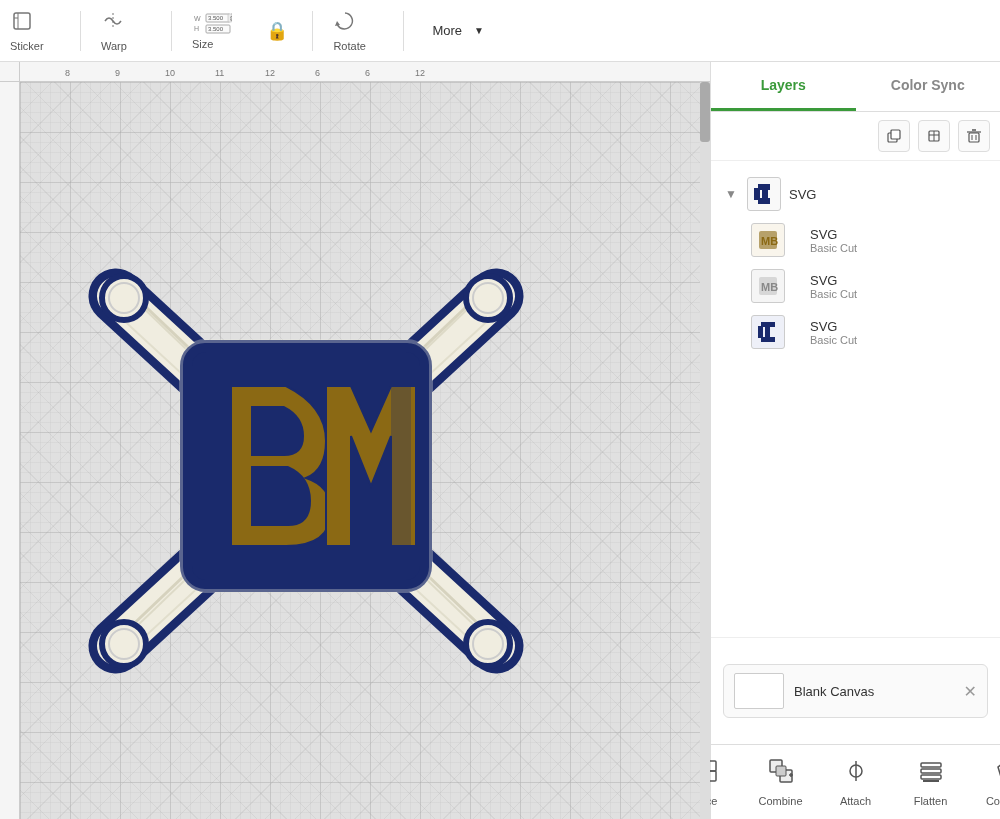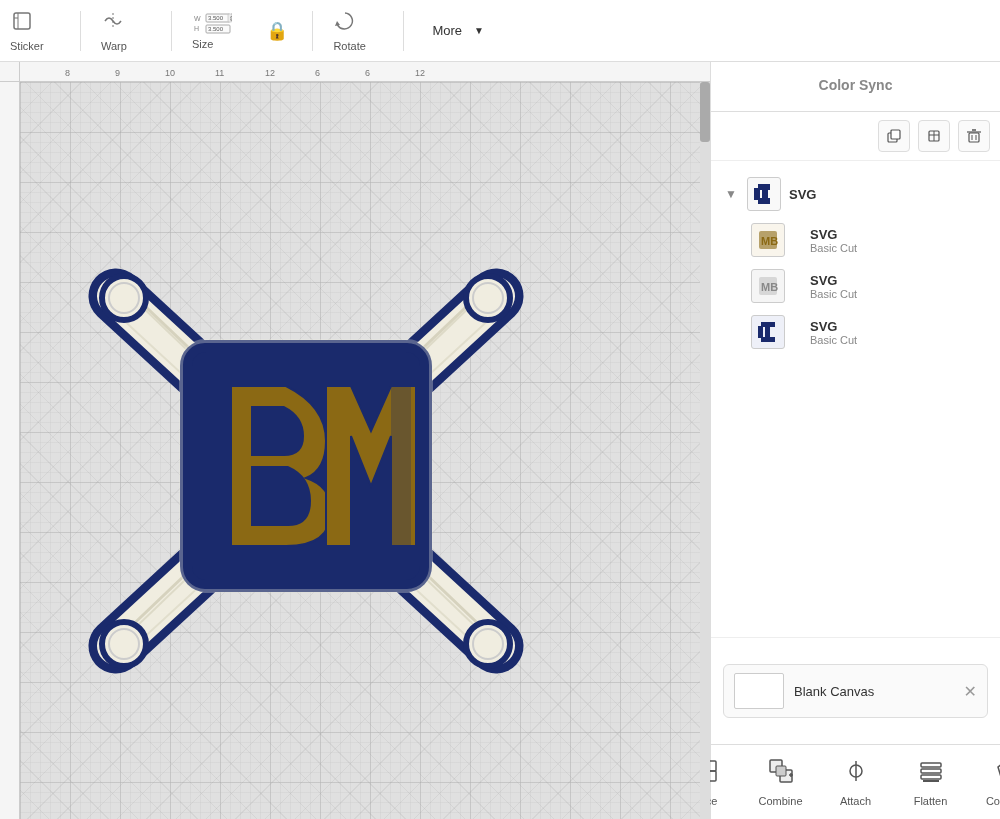--- a/index.html
+++ b/index.html
@@ -266,21 +266,21 @@
       justify-content: center;
       flex-shrink: 0;
       overflow: hidden;
     }
 
     .layer-info {
       flex: 1;
     }
     .layer-name {
       font-size: 13px;
-      font-weight: 700;
+      font-weight: 400;
       color: #333;
     }
     .layer-type {
       font-size: 11px;
       color: #888;
     }
 
     
     .blank-canvas-area {
       padding: 26px 12px;
@@ -493,20 +493,23 @@
     </div>
 
     <div class="scrollbar-v">
       <div class="scrollbar-thumb"></div>
     </div>
   </div>
 
   <div class="right-panel">
 
     <div class="panel-tabs">
+      <div class="panel-tab active">
+        <span>Layers</span>
+      </div>
       <div class="panel-tab">
         <span>Color Sync</span>
       </div>
     </div>
 
     <div class="panel-toolbar">
       <button class="panel-tool-btn">
         <svg width="16" height="16" viewBox="0 0 16 16" fill="none">
           <rect x="2" y="5" width="9" height="9" rx="1" stroke="#555" stroke-width="1.2" fill="none"></rect>
           <rect x="5" y="2" width="9" height="9" rx="1" stroke="#555" stroke-width="1.2" fill="#fff"></rect>

